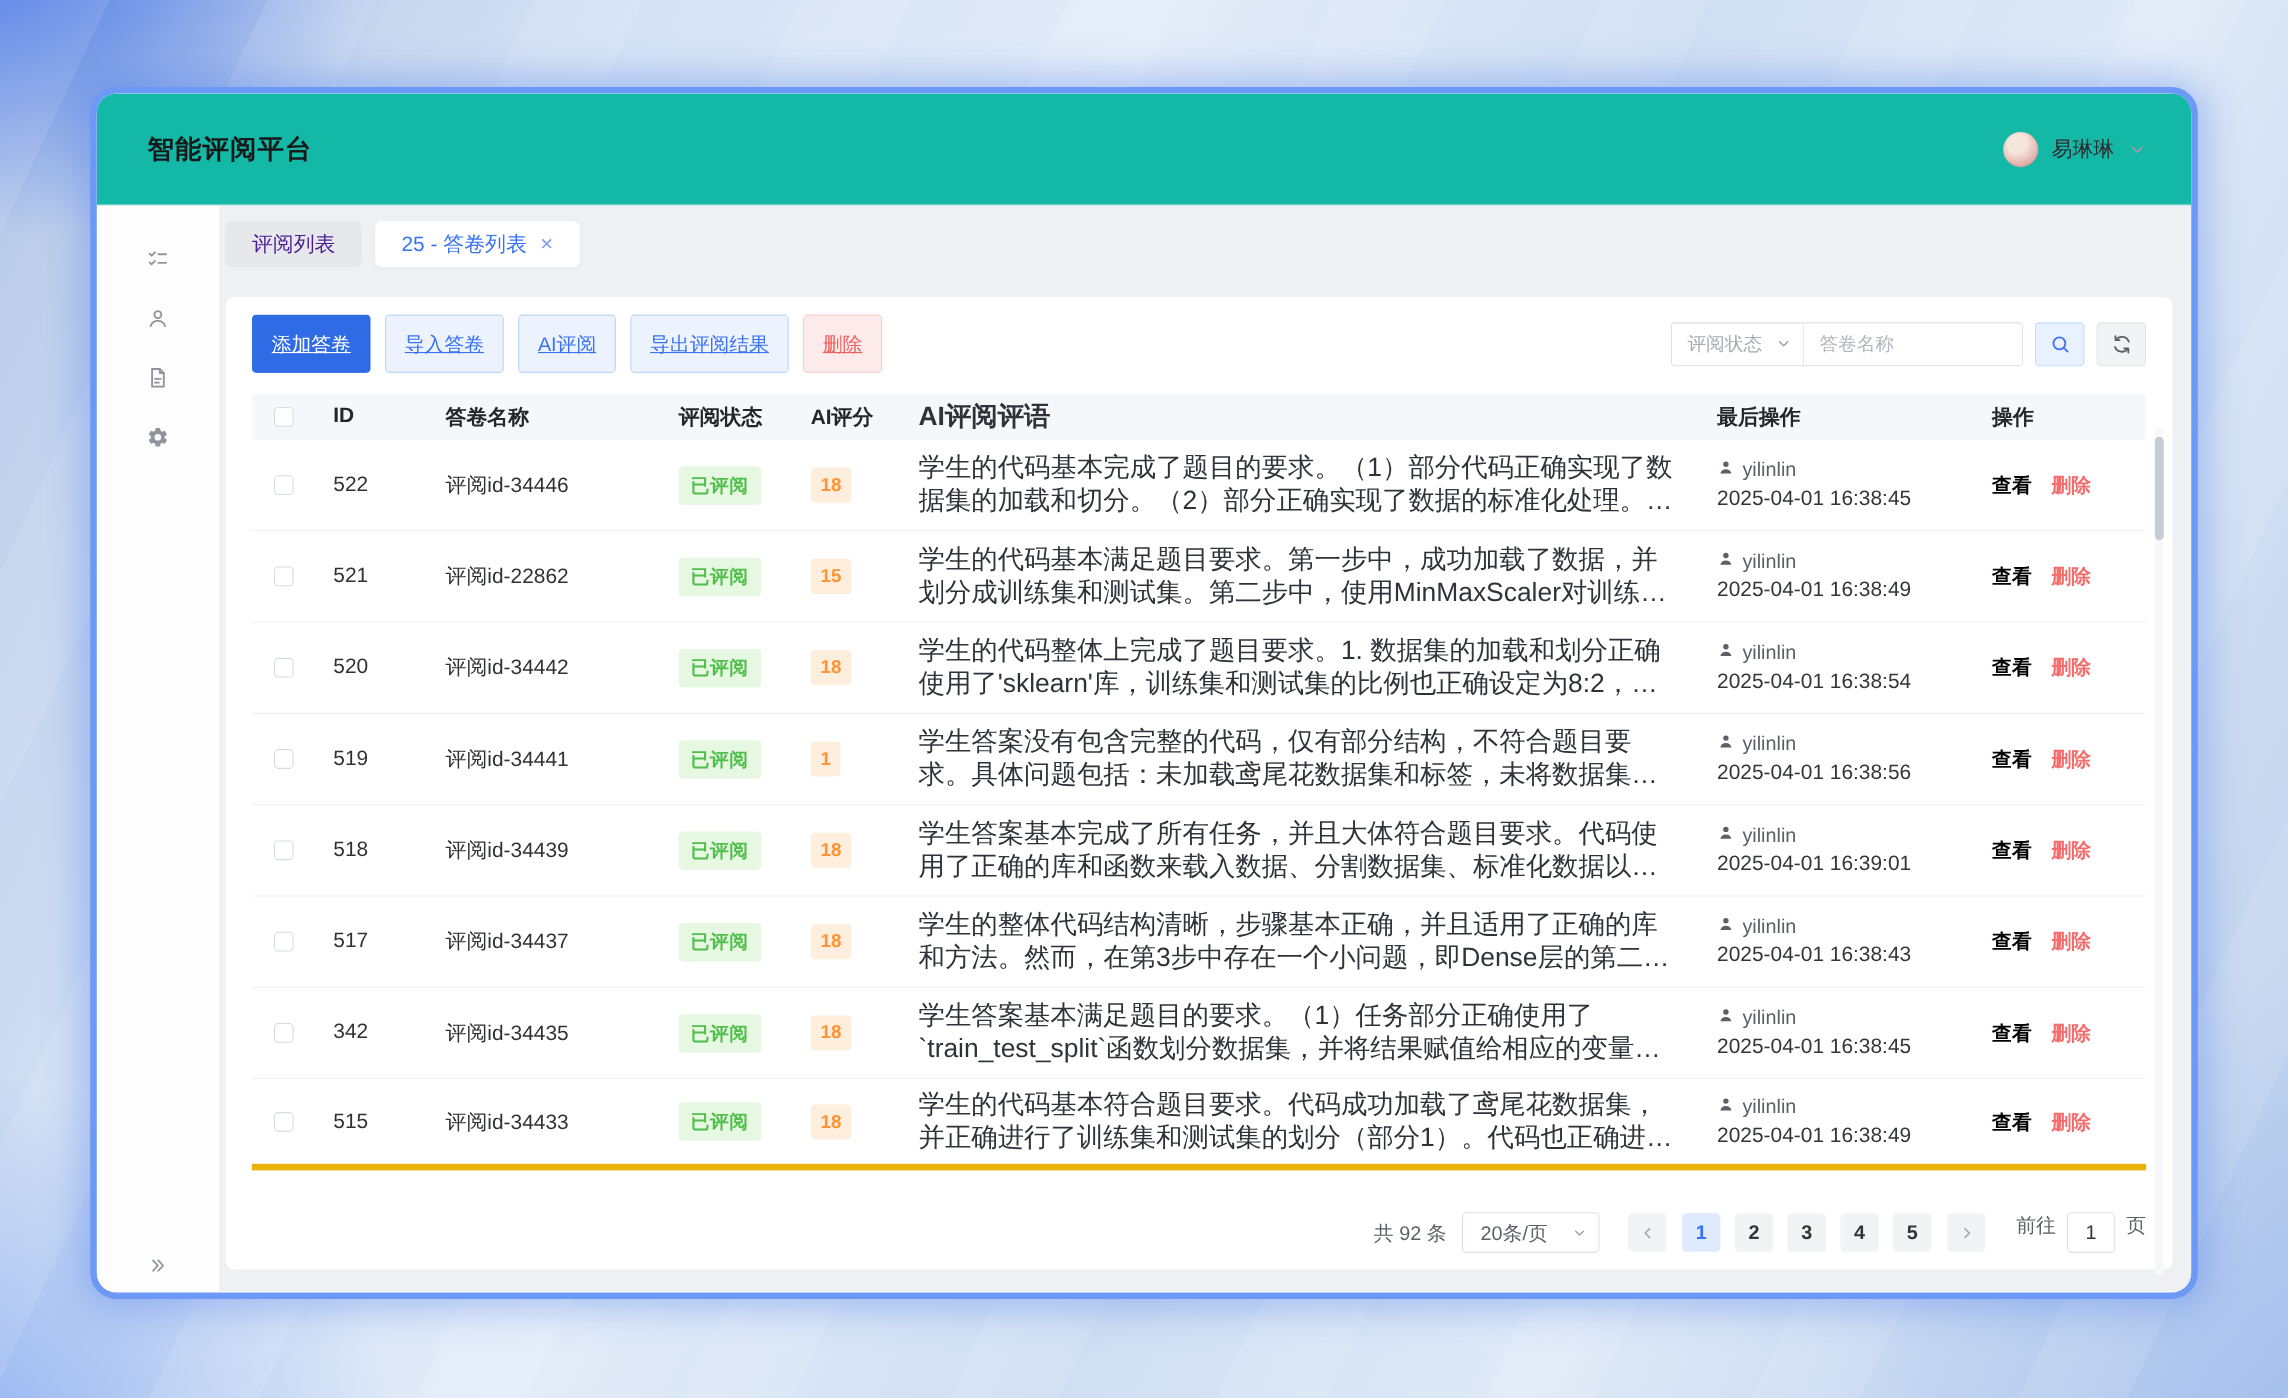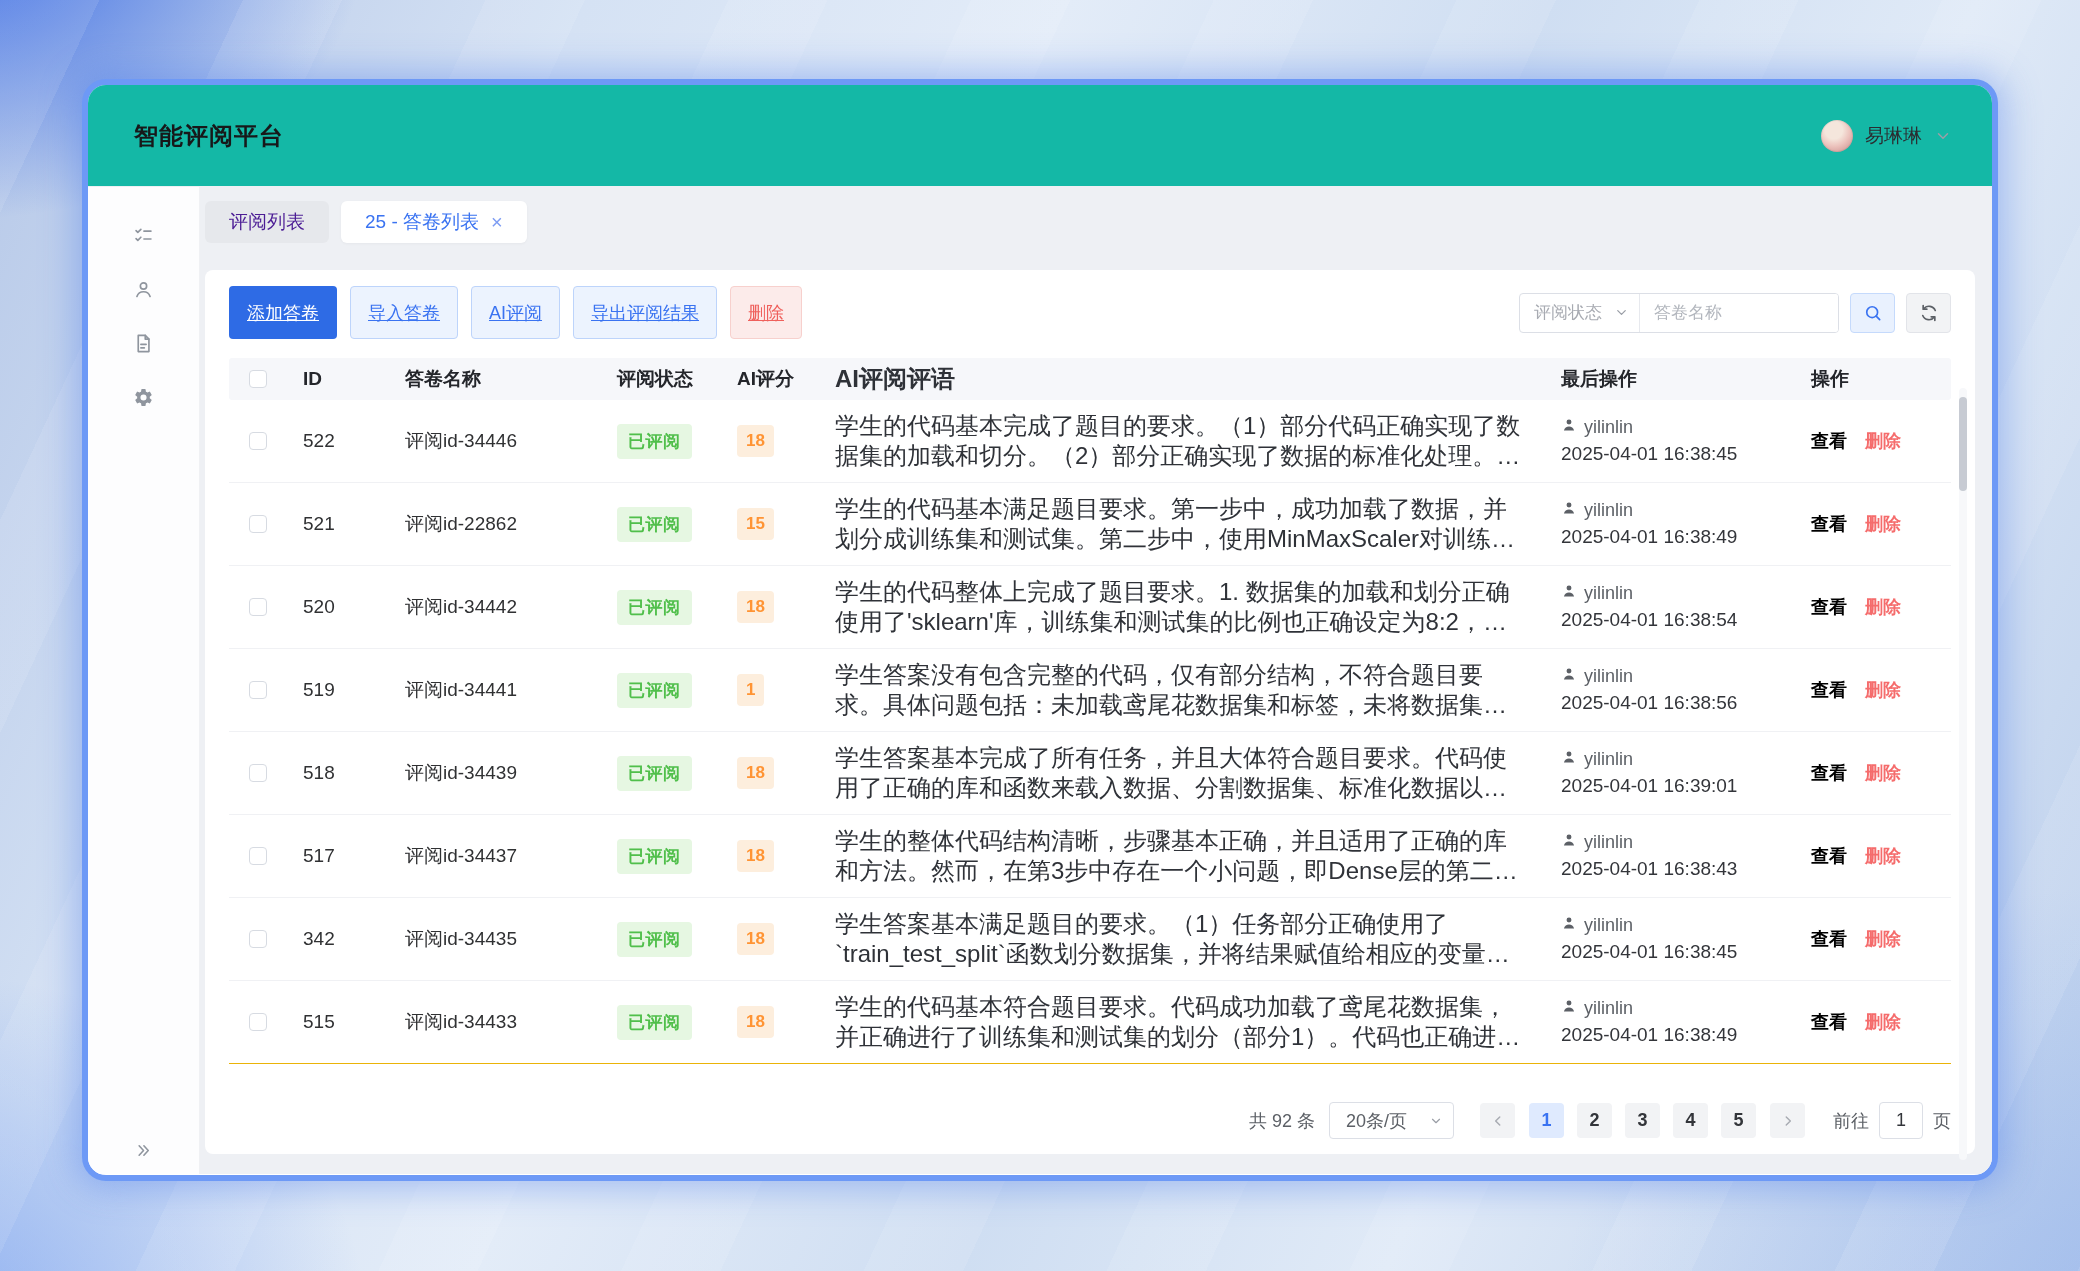--- a/index.html
+++ b/index.html
@@ -118,21 +118,21 @@
   }
   .cell{ display:flex; align-items:center; }
   .c-check{ justify-content:center; }
   .c-id{ padding-left:16px; }
   .c-name{ padding-left:26px; }
   .c-status{ padding-left:26px; }
   .c-score{ padding-left:26px; }
   .c-comment{ padding-left:12px; padding-right:38px; }
   .c-actions{ gap:18px; }
   .tbody .trow{ min-height:83px; border-bottom:1px solid #f0f1f4; font-size:19px; }
-  .tbody .trow:last-child{ border-bottom:1px solid #eab308; }
+  .tbody .trow:last-child{ border-bottom:6px solid #eab308; }
 
   .checkbox{
     width:18px; height:18px; border:1.5px solid #d7dbe2; border-radius:4px; background:#fff; cursor:pointer;
   }
   .badge-status{
     background:#e6f7e2; color:#50bf4b; font-weight:700; font-size:17px;
     padding:6px 11px; border-radius:4px; letter-spacing:.5px;
   }
   .badge-score{
     background:#fdeedd; color:#ff9434; font-weight:700; font-size:17px;
@@ -165,21 +165,21 @@
     color:#5c6066; cursor:pointer; margin-right:12px;
   }
   .page-btn, .nav-btn{
     min-width:35px; height:35px; border:none; border-radius:4px; background:#f2f3f5;
     font-size:18px; font-weight:700; color:#33353a; cursor:pointer; font-family:inherit;
     display:flex; align-items:center; justify-content:center; padding:0 6px;
   }
   .page-list{ display:flex; gap:13px; }
   .nav-btn svg{ width:14px; height:14px; stroke:#a8abb2; fill:none; stroke-width:2.5; stroke-linecap:round; stroke-linejoin:round; }
   .page-btn.active{ background:#dfeafe; color:#3a73f1; }
-  .goto{ display:flex; align-items:center; gap:10px; margin-left:14px; }
+  .goto{ display:flex; gap:10px; margin-left:14px; }
   .goto-input{
     width:44px; height:37px; border:1px solid #dcdfe6; border-radius:4px; text-align:center;
     font-size:18px; font-family:inherit; color:#33353a; outline:none;
   }
 </style>
 </head>
 <body>
 
 <div class="window">
 

